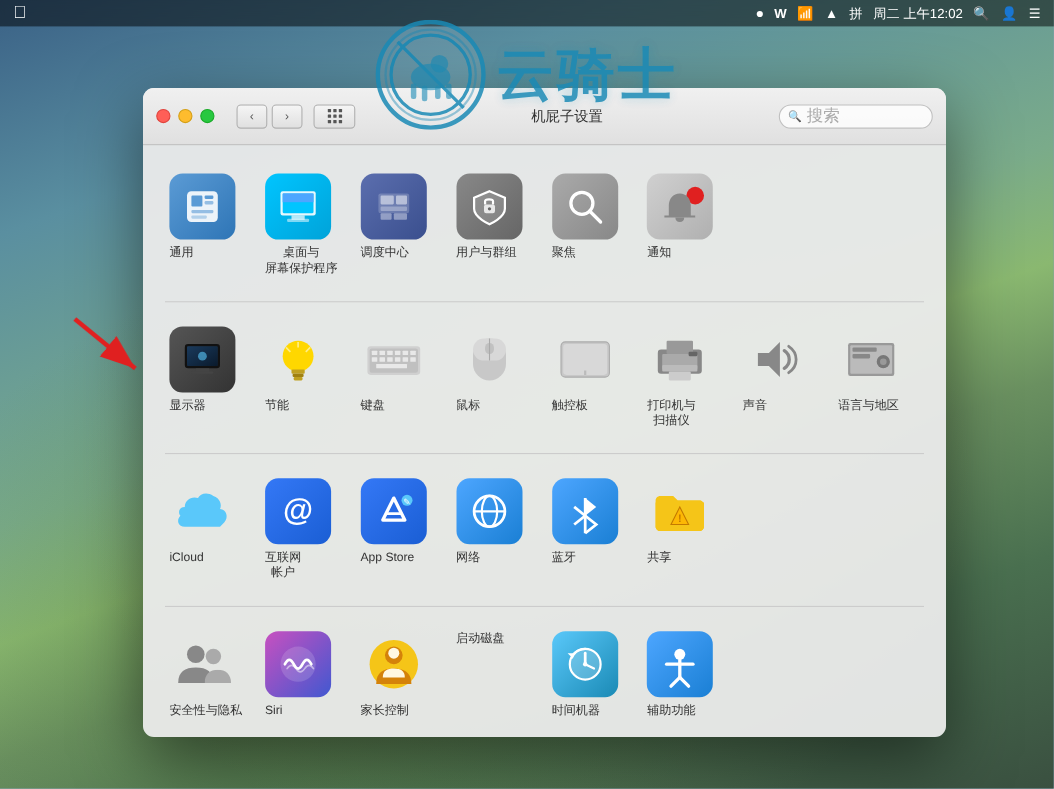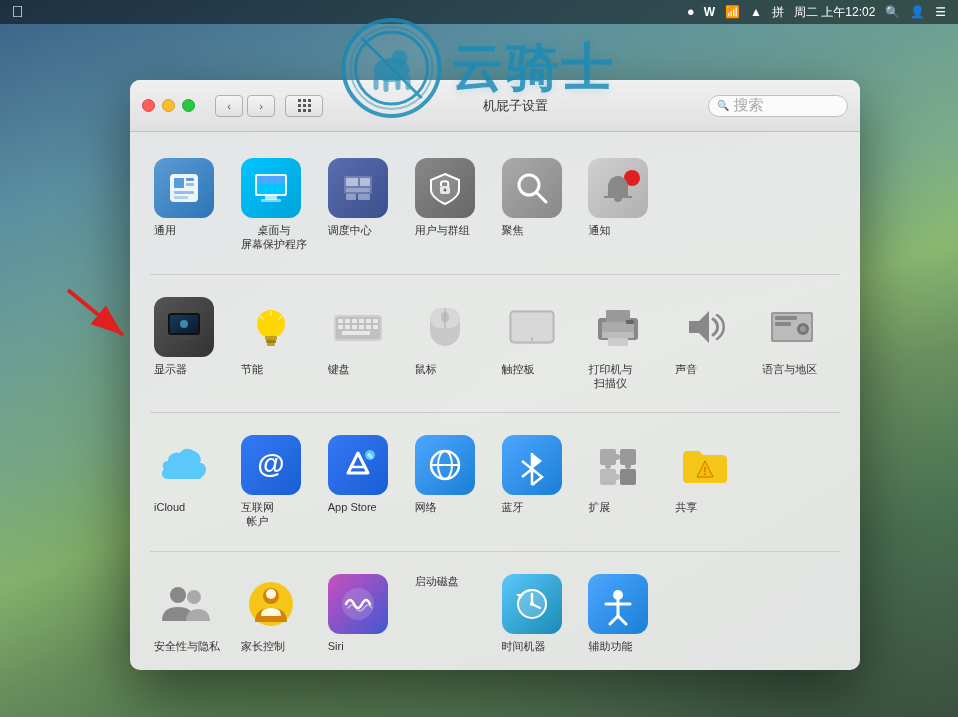--- a/index.html
+++ b/index.html
@@ -569,37 +569,20 @@
             <path d="M22 10 L32 18 L22 26 L22 10 Z" fill="white"></path>
             <path d="M22 26 L32 34 L22 42" fill="none" stroke="white" stroke-width="2.5"></path>
             <line x1="22" y1="10" x2="22" y2="42" stroke="white" stroke-width="2.5"></line>
             <line x1="12" y1="18" x2="22" y2="26" stroke="white" stroke-width="2.5"></line>
             <line x1="12" y1="34" x2="22" y2="26" stroke="white" stroke-width="2.5"></line>
           </svg>
         </div>
         <span class="icon-label">蓝牙</span>
       </div>
 
-      <div class="icon-item">
-        <div class="icon-img" style="background:transparent;">
-          <svg width="52" height="48" viewBox="0 0 52 48">
-
-            <rect x="8" y="8" width="16" height="16" rx="2" fill="#aaa"></rect>
-            <rect x="28" y="8" width="16" height="16" rx="2" fill="#999"></rect>
-            <rect x="8" y="28" width="16" height="16" rx="2" fill="#bbb"></rect>
-            <rect x="28" y="28" width="16" height="16" rx="2" fill="#888"></rect>
-
-            <rect x="20" y="13" width="8" height="6" rx="3" fill="#aaa"></rect>
-            <rect x="13" y="20" width="6" height="8" rx="3" fill="#aaa"></rect>
-            <rect x="33" y="20" width="6" height="8" rx="3" fill="#999"></rect>
-            <rect x="20" y="33" width="8" height="6" rx="3" fill="#bbb"></rect>
-          </svg>
-        </div>
-        <span class="icon-label">扩展</span>
-      </div>
 
       <div class="icon-item">
         <div class="icon-img" style="background:transparent;">
           <svg width="52" height="48" viewBox="0 0 52 48">
 
             <path d="M4 16 L4 38 C4 40 6 42 8 42 L44 42 C46 42 48 40 48 38 L48 18 C48 16 46 14 44 14 L24 14 L20 10 L8 10 C6 10 4 12 4 14 Z" fill="#f5c518"></path>
             <path d="M4 16 L48 16 L48 38 C48 40 46 42 44 42 L8 42 C6 42 4 40 4 38 Z" fill="#f5c518"></path>
 
             <polygon points="26 20 18 36 34 36" fill="rgba(255,180,0,0.8)" stroke="#c47a00" stroke-width="1"></polygon>
             <text x="26" y="34" text-anchor="middle" font-size="10" fill="#c47a00" font-weight="bold">!</text>
@@ -617,46 +600,46 @@
             <circle cx="20" cy="14" r="8" fill="#888"></circle>
             <path d="M4 40 C4 30 10 26 20 26 C30 26 36 30 36 40" fill="#888"></path>
             <circle cx="36" cy="16" r="7" fill="#aaa"></circle>
             <path d="M28 40 C28 32 33 28 40 28 C47 28 52 32 52 40" fill="#aaa" clip-path="inset(0 0 0 0)"></path>
           </svg>
         </div>
         <span class="icon-label">安全性与隐私</span>
       </div>
 
       <div class="icon-item">
+        <div class="icon-img" style="background:linear-gradient(135deg,#c850c0,#4158d0);border-radius:12px;">
+          <svg width="44" height="44" viewBox="0 0 44 44">
+            <circle cx="22" cy="22" r="16" fill="rgba(255,255,255,0.15)"></circle>
+
+            <path d="M10 22 Q14 14 18 22 Q22 30 26 22 Q30 14 34 22" fill="none" stroke="white" stroke-width="2.5" stroke-linecap="round"></path>
+            <path d="M12 26 Q16 20 20 26 Q24 32 28 26 Q32 20 36 26" fill="none" stroke="rgba(255,255,255,0.5)" stroke-width="1.5" stroke-linecap="round"></path>
+          </svg>
+        </div>
+        <span class="icon-label">Siri</span>
+      </div>
+
+      <div class="icon-item">
         <div class="icon-img" style="background:transparent;">
           <svg width="52" height="52" viewBox="0 0 52 52">
             <circle cx="26" cy="26" r="22" fill="#f5c518"></circle>
             <circle cx="26" cy="18" r="8" fill="#d4820a"></circle>
             <path d="M10 44 C10 34 16 30 26 30 C36 30 42 34 42 44" fill="#d4820a"></path>
 
             <circle cx="26" cy="16" r="5" fill="#fff8e1"></circle>
             <path d="M16 38 C16 32 20 30 26 30 C32 30 36 32 36 38" fill="#fff8e1"></path>
           </svg>
         </div>
         <span class="icon-label">家长控制</span>
       </div>
 
       <div class="icon-item">
-        <div class="icon-img" style="background:linear-gradient(135deg,#c850c0,#4158d0);border-radius:12px;">
-          <svg width="44" height="44" viewBox="0 0 44 44">
-            <circle cx="22" cy="22" r="16" fill="rgba(255,255,255,0.15)"></circle>
-
-            <path d="M10 22 Q14 14 18 22 Q22 30 26 22 Q30 14 34 22" fill="none" stroke="white" stroke-width="2.5" stroke-linecap="round"></path>
-            <path d="M12 26 Q16 20 20 26 Q24 32 28 26 Q32 20 36 26" fill="none" stroke="rgba(255,255,255,0.5)" stroke-width="1.5" stroke-linecap="round"></path>
-          </svg>
-        </div>
-        <span class="icon-label">Siri</span>
-      </div>
-
-      <div class="icon-item">
         <span class="icon-label">启动磁盘</span>
       </div>
 
       <div class="icon-item">
         <div class="icon-img" style="background:linear-gradient(135deg,#5ac8fa,#1a8ab5);border-radius:12px;">
           <svg width="44" height="44" viewBox="0 0 44 44">
             <circle cx="22" cy="22" r="14" fill="rgba(255,255,255,0.2)" stroke="white" stroke-width="2"></circle>
             <line x1="22" y1="22" x2="22" y2="12" stroke="white" stroke-width="2.5" stroke-linecap="round"></line>
             <line x1="22" y1="22" x2="30" y2="26" stroke="white" stroke-width="2" stroke-linecap="round"></line>
             <circle cx="22" cy="22" r="2" fill="white"></circle>

